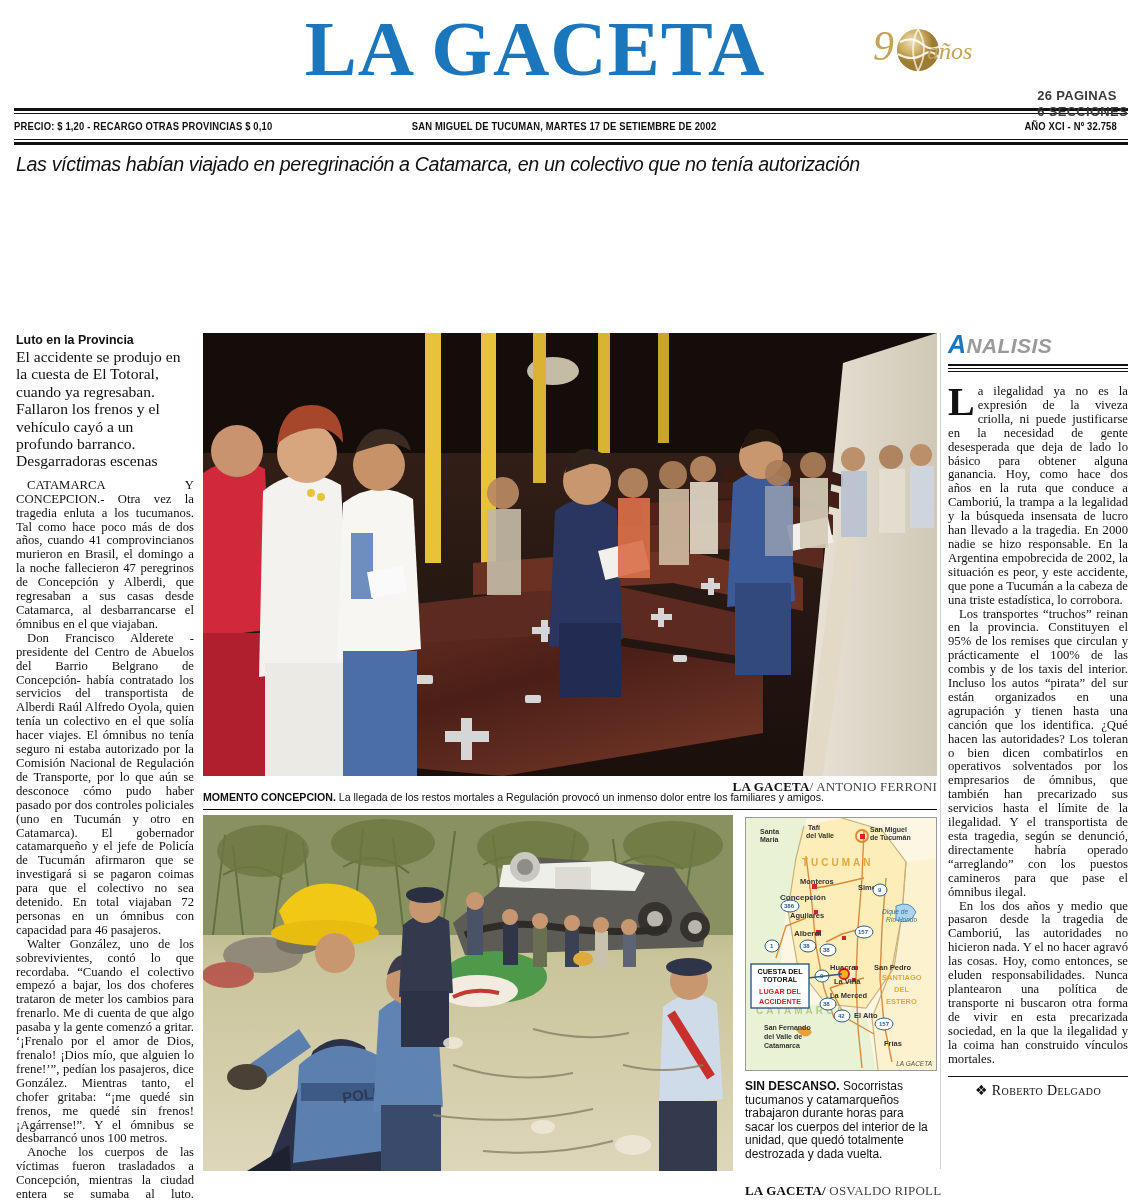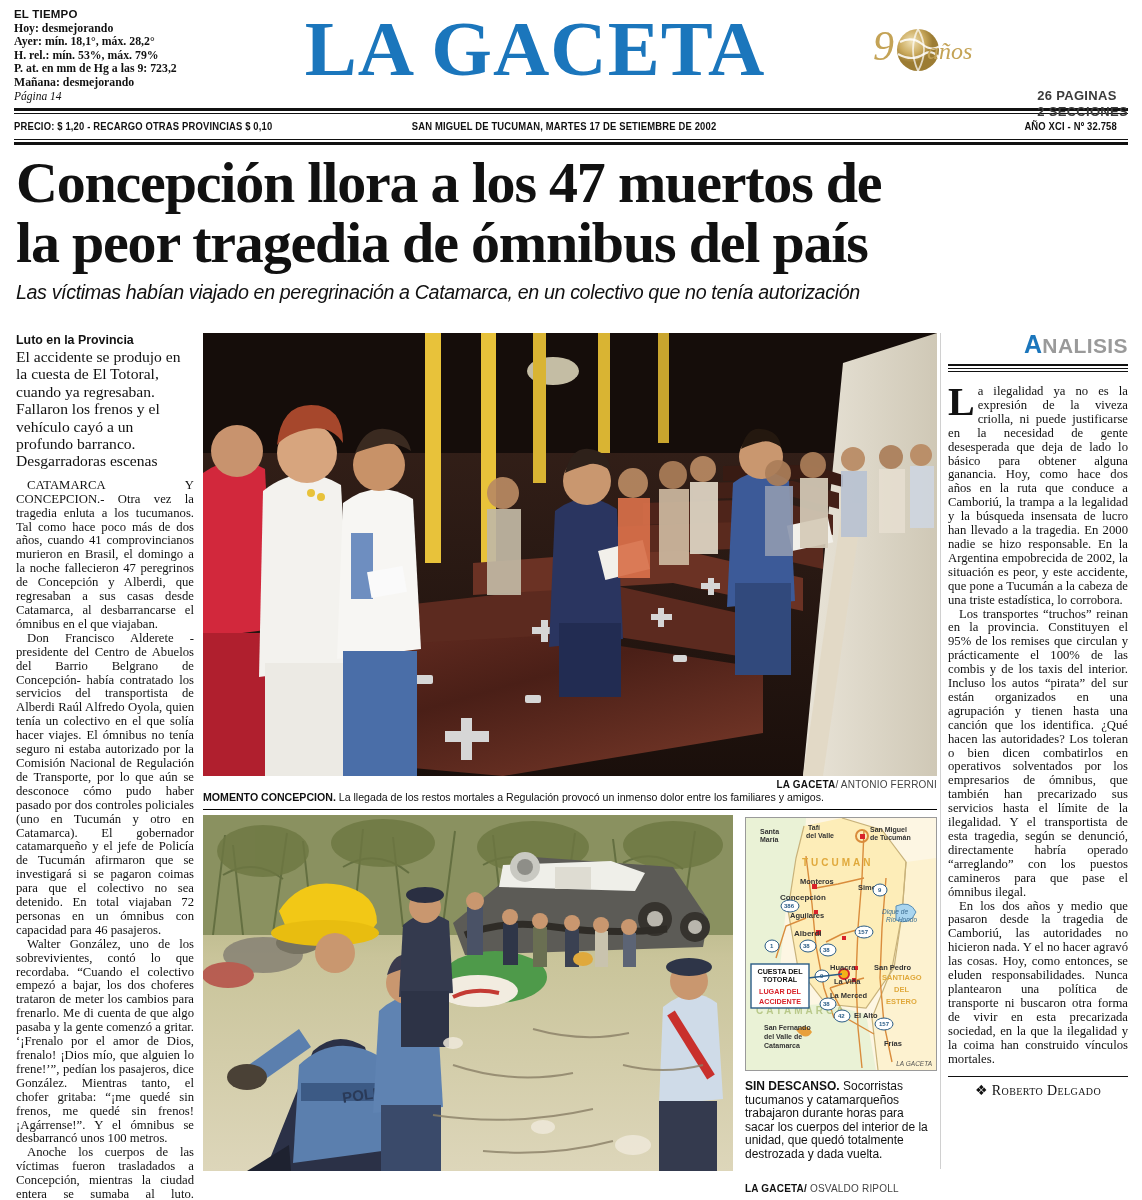--- a/index.html
+++ b/index.html
@@ -45,37 +45,37 @@
   .col-left{position:absolute;left:16px;top:3px;width:178px;}
   .lead-bold{font-family:"Liberation Sans",sans-serif;font-weight:bold;font-size:12.4px;line-height:14px;margin-bottom:1px;}
   .lead{font-family:"Liberation Serif",serif;font-size:15.6px;line-height:17.4px;margin:0 0 9px 0;}
   .body-txt{font-family:"Liberation Serif",serif;font-size:12.7px;line-height:13.9px;text-align:justify;margin:0;}
   .body-txt p{margin:0;text-indent:11px;}
   .body-txt p.first{text-indent:11px;}
 
   
   .photo1{position:absolute;left:203px;top:3px;width:734px;height:443px;overflow:hidden;background:#2a1410;}
   .photo2{position:absolute;left:203px;top:485px;width:530px;height:356px;overflow:hidden;background:#7d8a5a;}
-  .cap-credit{position:absolute;font-family:Liberation Sans, sans-serif;font-size:10px;font-weight:bold;letter-spacing:.2px;}
+  .cap-credit{position:absolute;font-family:Liberation Serif, serif;font-size:13px;font-weight:bold;letter-spacing:.2px;}
   .cap-credit .grey{font-weight:normal;color:#444;}
   .cap1-credit{left:203px;top:449px;width:734px;text-align:right;}
   .cap1{position:absolute;left:203px;top:461px;width:734px;font-family:"Liberation Sans",sans-serif;
         font-size:10.6px;line-height:12px;}
   .cap1 b{font-weight:bold;}
   .cap1-rule{position:absolute;left:203px;top:479px;width:734px;height:1px;background:#000;}
   .cap2-credit{left:745px;top:1172px;}
 
   
   .mapbox{position:absolute;left:745px;top:487px;width:190px;height:252px;border:1px solid #9a9a9a;overflow:hidden;background:#fdf6e3;}
   .map2-cap{position:absolute;left:745px;top:750px;width:190px;font-family:"Liberation Sans",sans-serif;font-size:12px;line-height:13.6px;font-weight:bold;}
   .map2-cap .reg{font-weight:normal;}
 
   
   .col-right{position:absolute;left:948px;top:0px;width:180px;}
-  .an-head{font-family:"Liberation Sans",sans-serif;font-weight:bold;font-size:21px;letter-spacing:.4px;color:#9a9a9a;text-align:right;}
+  .an-head{font-family:"Liberation Sans",sans-serif;font-weight:bold;font-size:21px;letter-spacing:.4px;color:#9a9a9a;text-align:left;font-style:italic;}
   .an-head .a1{color:#1b76bc;font-size:25px;}
   .an-rules{margin:5px 0 0 0;}
   .an-rules div{background:#111;}
   .an-r1{height:2px;}
   .an-r2{height:1px;margin-top:2px;}
   .an-title{font-family:"Liberation Serif",serif;font-style:italic;font-weight:bold;font-size:31px;line-height:33px;text-align:center;margin-top:11px;}
   .an-body{font-family:"Liberation Serif",serif;font-size:12.7px;line-height:13.9px;text-align:justify;margin-top:13px;}
   .an-body p{margin:0;text-indent:11px;}
   .dropcap{float:left;font-size:40px;line-height:33px;font-weight:bold;padding:0 3px 0 0;font-family:"Liberation Serif",serif;}
   .byline-rule{height:1px;background:#111;margin:10px 0 5px 0;}
@@ -83,29 +83,20 @@
 
   .sidecol-rule{position:absolute;left:940px;top:3px;width:1px;height:836px;background:#d0d0d0;}
 </style>
 </head>
 <body>
 
 <div class="page">
 
   <div class="masthead">
 
-    <div class="weather">
-      <div class="wtitle">EL TIEMPO</div>
-      <div class="wline">Hoy: desmejorando</div>
-      <div class="wline">Ayer: mín. 18,1°, máx. 28,2°</div>
-      <div class="wline">H. rel.: mín. 53%, máx. 79%</div>
-      <div class="wline">P. at. en mm de Hg a las 9: 723,2</div>
-      <div class="wline">Mañana: desmejorando</div>
-      <div class="wpage">Página 14</div>
-    </div>
 
     <div class="logo">
       <div class="word">LA GACETA</div>
     </div>
 
     <div class="anniv">
       <svg width="120" height="62" viewBox="0 0 120 62">
         <defs>
           <radialGradient id="gld" cx="35%" cy="30%">
             <stop offset="0%" stop-color="#efe0b4"></stop>
@@ -118,38 +109,34 @@
         <path d="M28 20 q12 -6 22 2 q10 8 18 2" stroke="#fff" stroke-width="2.2" fill="none" opacity=".85"></path>
         <path d="M26 32 q14 8 26 0 q8 -5 15 4" stroke="#fff" stroke-width="2.2" fill="none" opacity=".85"></path>
         <path d="M46 7 q-10 20 0 42" stroke="#fff" stroke-width="1.8" fill="none" opacity=".7"></path>
         <path d="M46 7 q12 20 0 42" stroke="#fff" stroke-width="1.8" fill="none" opacity=".7"></path>
         <text x="55" y="37" font-family="Liberation Serif, serif" font-size="24" font-style="italic" fill="#c4a356">años</text>
       </svg>
     </div>
 
     <div class="pages">
       <div>26 PAGINAS</div>
-      <div>2 SECCIONES</div>
+      <div>6 SECCIONES</div>
     </div>
   </div>
 
   <div class="rule-thick"></div>
   <div class="rule-thin"></div>
   <div class="dateline">
     <span class="dl-left">Precio: $ 1,20 - Recargo otras provincias $ 0,10</span>
     <span class="dl-mid">San Miguel de Tucuman, Martes 17 de Setiembre de 2002</span>
     <span class="dl-right">AÑO XCI - Nº 32.758</span>
   </div>
   <div class="rule-thin"></div>
   <div class="rule-thick" style="margin-top:1.5px"></div>
 
-  <div class="headline">
-    <div class="ln">Concepción llora a los 47 muertos de</div>
-    <div class="ln">la peor tragedia de ómnibus del país</div>
-  </div>
   <div class="subhead">Las víctimas habían viajado en peregrinación a Catamarca, en un colectivo que no tenía autorización</div>
 
   <div class="content">
 
     <div class="sidecol-rule"></div>
 
     <div class="col-left">
       <div class="lead-bold">Luto en la Provincia</div>
       <div class="lead">El accidente se produjo en la cuesta de El Totoral, cuando ya regresaban. Fallaron los frenos y el vehículo cayó a un profundo barranco. Desgarradoras escenas</div>
       <div class="body-txt">

